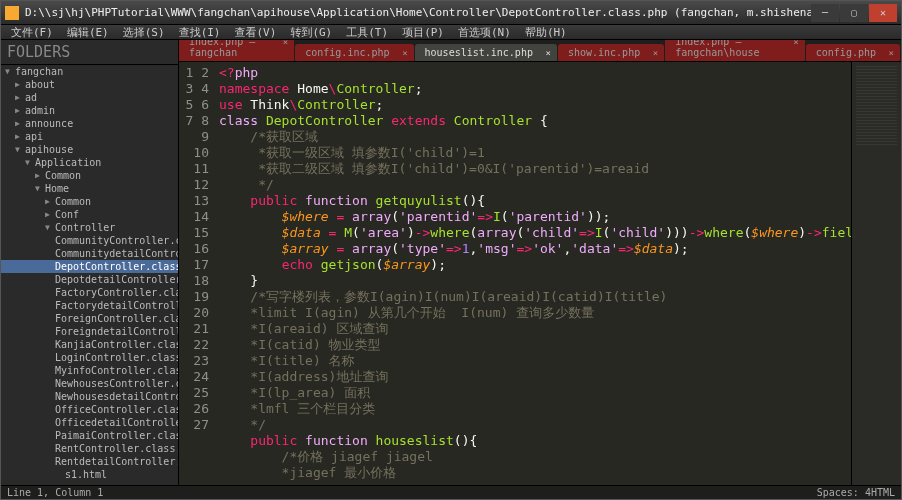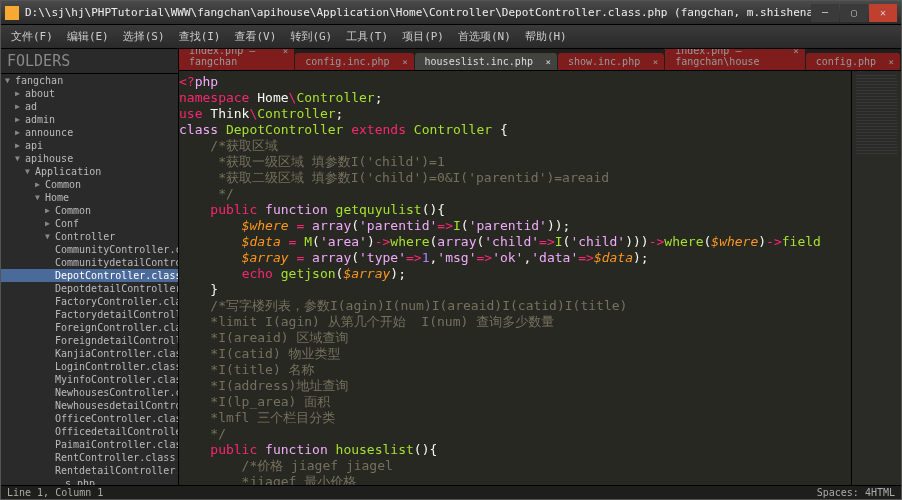--- a/index.html
+++ b/index.html
@@ -4,21 +4,21 @@
 <style>
 * { margin: 0; padding: 0; box-sizing: border-box; }
 body { font-family: Consolas, monospace; font-size: 11px; background: #272822; color: #ccc; width: 902px; height: 500px; overflow: hidden; }
 .window { display: flex; flex-direction: column; height: 100%; border: 1px solid #555; }
 .titlebar { background: linear-gradient(#4a4a4a, #2a2a2a); height: 24px; display: flex; align-items: center; padding: 0 4px; border-bottom: 1px solid #000; }
 .title-icon { width: 14px; height: 14px; background: #f8a932; margin-right: 6px; }
 .title-text { flex: 1; color: #eee; font-size: 11px; white-space: nowrap; overflow: hidden; }
 .win-controls { display: flex; gap: 1px; }
 .win-btn { width: 28px; height: 18px; background: #3a3a3a; display: flex; align-items: center; justify-content: center; color: #ccc; font-size: 10px; }
 .win-btn.close { background: #c04030; }
-.menubar { background: linear-gradient(#3a3a3a, #2a2a2a); height: 24px; display: flex; align-items: center; padding: 0 4px; gap: 2px; border-bottom: 1px solid #000; }
+.menubar { background: linear-gradient(#3a3a3a, #2a2a2a); height: 15px; display: flex; align-items: center; padding: 0 4px; gap: 2px; border-bottom: 1px solid #000; }
 .menu-item { padding: 2px 6px; color: #ccc; font-size: 11px; }
 .body-area { flex: 1; display: flex; overflow: hidden; }
 .sidebar { width: 178px; background: #2a2a2a; border-right: 1px solid #000; display: flex; flex-direction: column; overflow: hidden; }
 .sidebar-title { padding: 3px 6px; font-size: 15px; color: #888; border-bottom: 1px solid #000; }
 .tree { flex: 1; overflow-y: auto; font-size: 10px; color: #bbb; }
 .tree-item { padding: 1px 0 1px 4px; white-space: nowrap; display: flex; align-items: center; }
 .tree-item.selected { background: #4a6a9a; color: #fff; }
 .tree-arrow { width: 10px; display: inline-block; color: #888; font-size: 8px; }
 .tree-label { }
 .depth-0 { padding-left: 4px; } .depth-1 { padding-left: 14px; } .depth-2 { padding-left: 24px; }
@@ -196,38 +196,61 @@
           <div class="tree-item depth-5">
             <span class="tree-arrow"></span>
             <span class="tree-label">RentController.class.php</span>
           </div>
           <div class="tree-item depth-5">
             <span class="tree-arrow"></span>
             <span class="tree-label">RentdetailController.class.php</span>
           </div>
           <div class="tree-item depth-5">
             <span class="tree-arrow"></span>
-            <span class="tree-label">s.php</span>
-          </div>
-          <div class="tree-item depth-5">
-            <span class="tree-arrow"></span>
             <span class="tree-label">s1.html</span>
           </div>
         </div>
     </div>
     <div class="editor-area">
       <div class="tabs" id="tabs">
           <div class="tab"><span>index.php — fangchan</span><span class="tab-close">×</span></div>
           <div class="tab"><span>config.inc.php</span><span class="tab-close">×</span></div>
           <div class="tab active"><span>houseslist.inc.php</span><span class="tab-close">×</span></div>
           <div class="tab"><span>show.inc.php</span><span class="tab-close">×</span></div>
           <div class="tab"><span>index.php — fangchan\house</span><span class="tab-close">×</span></div>
           <div class="tab"><span>config.php</span><span class="tab-close">×</span></div>
         </div>
       <div class="code-wrap">
+        <div class="gutter" id="gutter">1
+2
+3
+4
+5
+6
+7
+8
+9
+10
+11
+12
+13
+14
+15
+16
+17
+18
+19
+20
+21
+22
+23
+24
+25
+26
+27</div>
         <div class="code" id="code"><div><span class="tag">&lt;?</span><span class="kw">php</span></div><div><span class="kw2">namespace</span><span class="pl"> Home</span><span class="op">\</span><span class="cls">Controller</span><span class="pl">;</span></div><div><span class="kw2">use</span><span class="pl"> Think</span><span class="op">\</span><span class="cls">Controller</span><span class="pl">;</span></div><div><span class="kw">class</span><span class="pl"> </span><span class="cls">DepotController</span><span class="pl"> </span><span class="kw2">extends</span><span class="pl"> </span><span class="cls">Controller</span><span class="pl"> {</span></div><div><span class="cm">    /*获取区域</span></div><div><span class="cm">     *获取一级区域 填参数I('child')=1</span></div><div><span class="cm">     *获取二级区域 填参数I('child')=0&amp;I('parentid')=areaid</span></div><div><span class="cm">     */</span></div><div><span class="pl">    </span><span class="kw2">public</span><span class="pl"> </span><span class="kw">function</span><span class="pl"> </span><span class="fn">getquyulist</span><span class="pl">(){</span></div><div><span class="pl">        </span><span class="var">$where</span><span class="pl"> </span><span class="op">=</span><span class="pl"> </span><span class="kw">array</span><span class="pl">(</span><span class="str">'parentid'</span><span class="op">=&gt;</span><span class="fn">I</span><span class="pl">(</span><span class="str">'parentid'</span><span class="pl">));</span></div><div><span class="pl">        </span><span class="var">$data</span><span class="pl"> </span><span class="op">=</span><span class="pl"> </span><span class="fn">M</span><span class="pl">(</span><span class="str">'area'</span><span class="pl">)</span><span class="op">-&gt;</span><span class="fn">where</span><span class="pl">(</span><span class="kw">array</span><span class="pl">(</span><span class="str">'child'</span><span class="op">=&gt;</span><span class="fn">I</span><span class="pl">(</span><span class="str">'child'</span><span class="pl">)))</span><span class="op">-&gt;</span><span class="fn">where</span><span class="pl">(</span><span class="var">$where</span><span class="pl">)</span><span class="op">-&gt;</span><span class="fn">field</span></div><div><span class="pl">        </span><span class="var">$array</span><span class="pl"> </span><span class="op">=</span><span class="pl"> </span><span class="kw">array</span><span class="pl">(</span><span class="str">'type'</span><span class="op">=&gt;</span><span class="num">1</span><span class="pl">,</span><span class="str">'msg'</span><span class="op">=&gt;</span><span class="str">'ok'</span><span class="pl">,</span><span class="str">'data'</span><span class="op">=&gt;</span><span class="var">$data</span><span class="pl">);</span></div><div><span class="pl">        </span><span class="kw2">echo</span><span class="pl"> </span><span class="fn">getjson</span><span class="pl">(</span><span class="var">$array</span><span class="pl">);</span></div><div><span class="pl">    }</span></div><div><span class="cm">    /*写字楼列表，参数I(agin)I(num)I(areaid)I(catid)I(title)</span></div><div><span class="cm">    *limit I(agin) 从第几个开始  I(num) 查询多少数量</span></div><div><span class="cm">    *I(areaid) 区域查询</span></div><div><span class="cm">    *I(catid) 物业类型</span></div><div><span class="cm">    *I(title) 名称</span></div><div><span class="cm">    *I(address)地址查询</span></div><div><span class="cm">    *I(lp_area) 面积</span></div><div><span class="cm">    *lmfl 三个栏目分类</span></div><div><span class="cm">    */</span></div><div><span class="pl">    </span><span class="kw2">public</span><span class="pl"> </span><span class="kw">function</span><span class="pl"> </span><span class="fn">houseslist</span><span class="pl">(){</span></div><div><span class="cm">        /*价格 jiagef jiagel</span></div><div><span class="cm">        *jiagef 最小价格</span></div></div>
         <div class="minimap">
           <div class="minimap-content"></div>
         </div>
       </div>
     </div>
   </div>
   <div class="statusbar">
     <div class="status-left">Line 1, Column 1</div>
     <div class="status-item">Spaces: 4</div>

